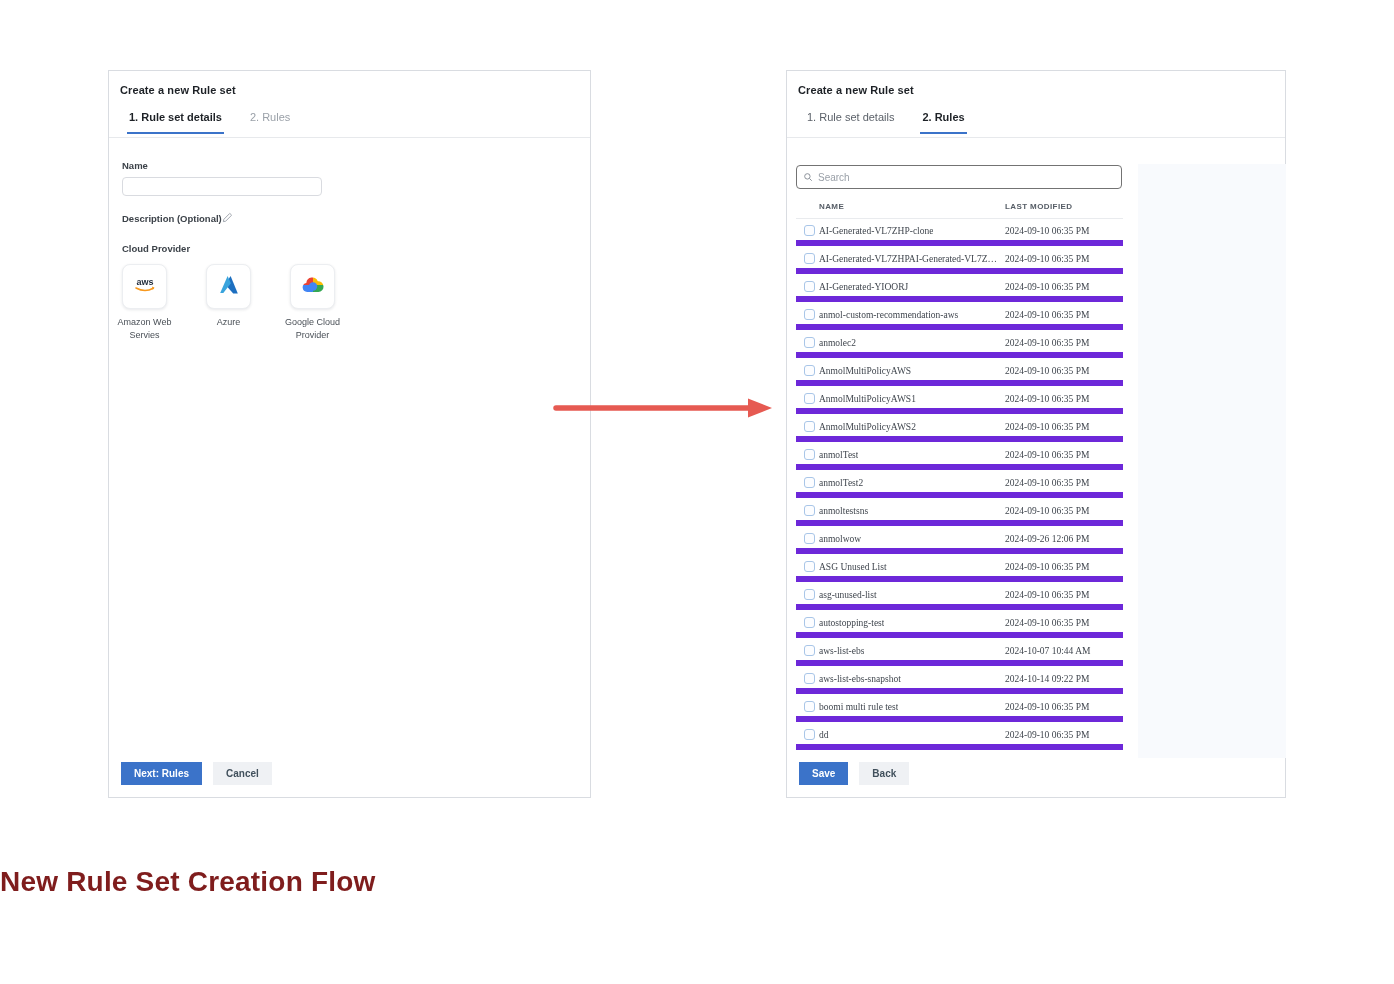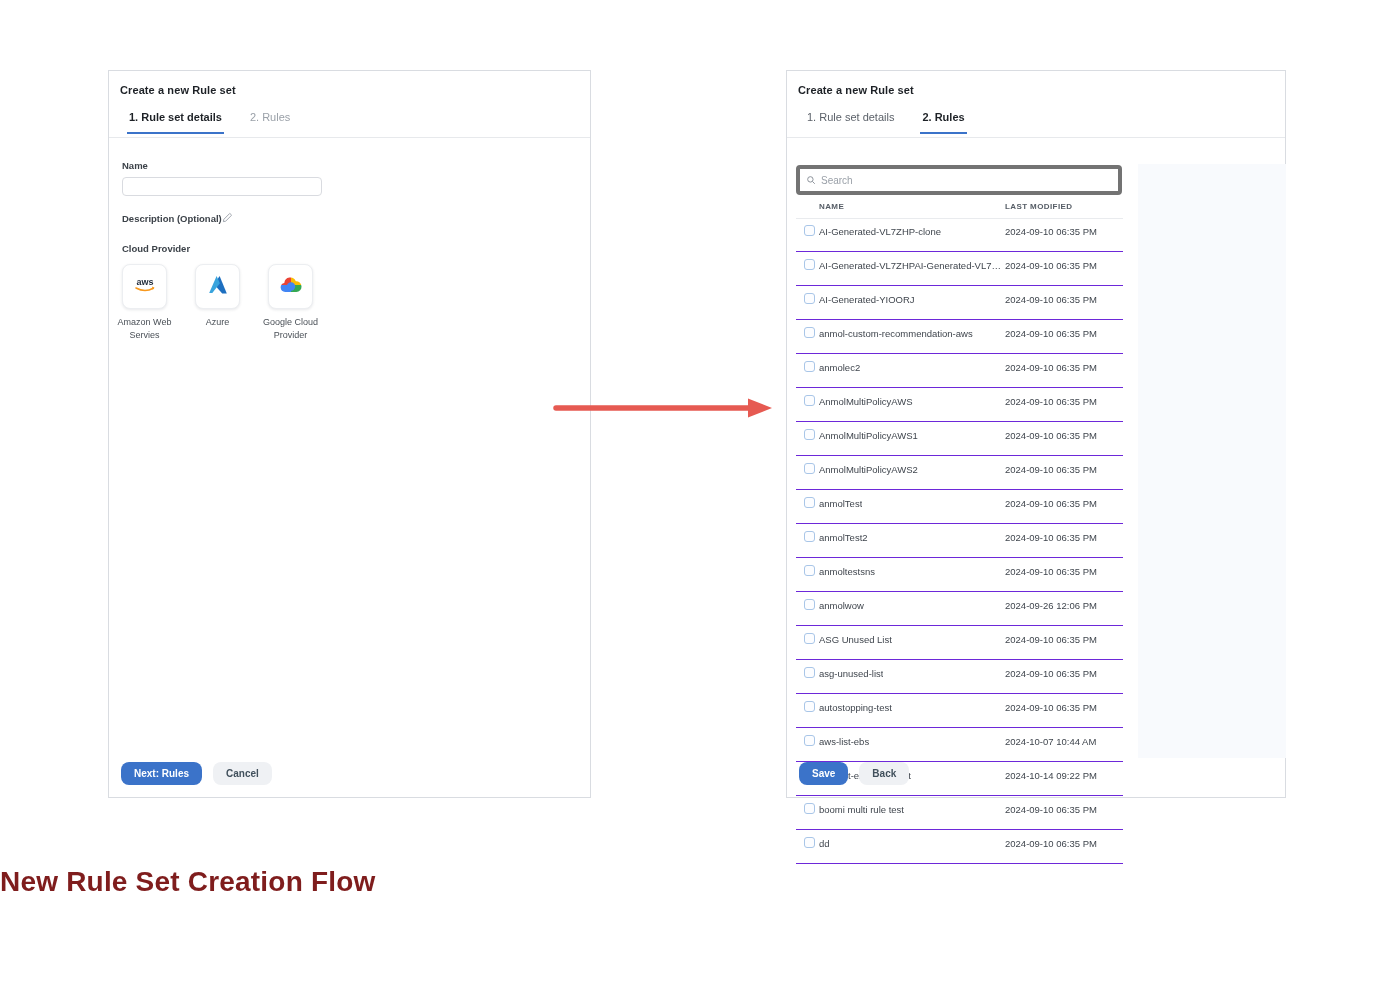--- a/index.html
+++ b/index.html
@@ -17,44 +17,44 @@
   .tab.done { color:#5b6169; }
   .tab.active { color:#1d2126; font-weight:700; border-bottom:2.5px solid #3b73c9; }
 
   
   .left-body { padding:22px 13px 0 13px; }
   .field-label { font-size:9.5px; font-weight:700; color:#3c4249; }
   .name-input { display:block; margin-top:6px; width:200px; height:19px; border:1px solid #d9dbe0; border-radius:4px; background:#fff; font-size:10px; padding:0 6px; color:#333; outline:none; }
   .desc-row { margin-top:16px; display:flex; align-items:center; }
   .pencil-icon { color:#9aa0a8; font-size:10px; cursor:pointer; }
   .cp-label { margin-top:18px; }
-  .providers { display:flex; gap:28px; margin-top:10px; }
+  .providers { display:flex; gap:39px; margin-top:10px; }
   .provider { width:45px; position:relative; cursor:pointer; }
   .provider-card { width:45px; height:45px; background:#fff; border:1px solid #eceef1; border-radius:8px; box-shadow:0 1px 3px rgba(20,30,50,.10); display:flex; align-items:center; justify-content:center; }
   .provider-label { position:absolute; top:52px; left:50%; transform:translateX(-50%); width:86px; text-align:center; font-size:9px; line-height:1.45; color:#4a5057; }
 
   .panel-footer { position:absolute; left:12px; bottom:12px; display:flex; gap:11px; }
-  .btn { border:none; border-radius:8px; font-family:"Liberation Sans",sans-serif; font-size:10px; font-weight:700; padding:6px 13px; cursor:pointer; }
+  .btn { border:none; border-radius:0; font-family:"Liberation Sans",sans-serif; font-size:10px; font-weight:700; padding:6px 13px; cursor:pointer; }
   .btn-primary { background:#3b73c9; color:#ffffff; }
   .btn-secondary { background:#eff1f4; color:#41505c;text-align:right; }
 
   
-  .search-box { position:absolute; left:9px; top:94px; width:326px; height:20px; border:4px solid #737373; border-radius:4px; background:#fff; display:flex; align-items:center; padding:11px 6px; gap:5px; }
+  .search-box { position:absolute; left:9px; top:94px; width:326px; height:20px; border:1px solid #737373; border-radius:4px; background:#fff; display:flex; align-items:center; padding:11px 6px; gap:5px; }
   .search-box svg { flex:0 0 auto; }
   .search-input { border:none; outline:none; flex:1; font-size:10px; color:#333; background:transparent; font-family:"Liberation Sans",sans-serif; }
   .search-input::placeholder { color:#9aa0a8; }
 
   .table-header { position:absolute; left:9px; top:125px; width:327px; height:22px; }
   .th { position:absolute; font-size:8px; font-weight:700; letter-spacing:.4px; color:#565d66; top:6px; }
   .th-name { left:23px; }
   .th-modified { left:209px; }
   .header-sep { position:absolute; left:9px; top:147px; width:327px; border-top:1px solid #e9ebee; }
 
   .rows { position:absolute; left:9px; top:147px; width:327px; }
-  .row { position:relative; height:34px; border-bottom:1px solid #6d28d9; cursor:pointer; }
+  .row { position:relative; height:28px; border-bottom:6px solid #6d28d9; cursor:pointer;font-family:Liberation Serif, serif; }
   .checkbox { position:absolute; left:8px; top:7px; width:11px; height:11px; border:1px solid #a9c6e8; border-radius:3px; background:#fcfdff; }
   .cell-name { position:absolute; left:23px; top:8px; max-width:184px; font-size:9.5px; color:#3f454d; white-space:nowrap; overflow:hidden; text-overflow:ellipsis; }
   .cell-date { position:absolute; left:209px; top:8px; font-size:9.5px; color:#3f454d; white-space:nowrap; }
 
   .side-panel { position:absolute; left:351px; top:93px; width:148px; height:594px; background:#f8fafd; }
 
   
   .flow-arrow { position:absolute; left:552px; top:393px; }
   .caption { position:absolute; left:0; top:866px; width:100%; text-align:left; font-size:28px; font-weight:700; color:#7f1d1d; letter-spacing:.2px; }
 </style>

